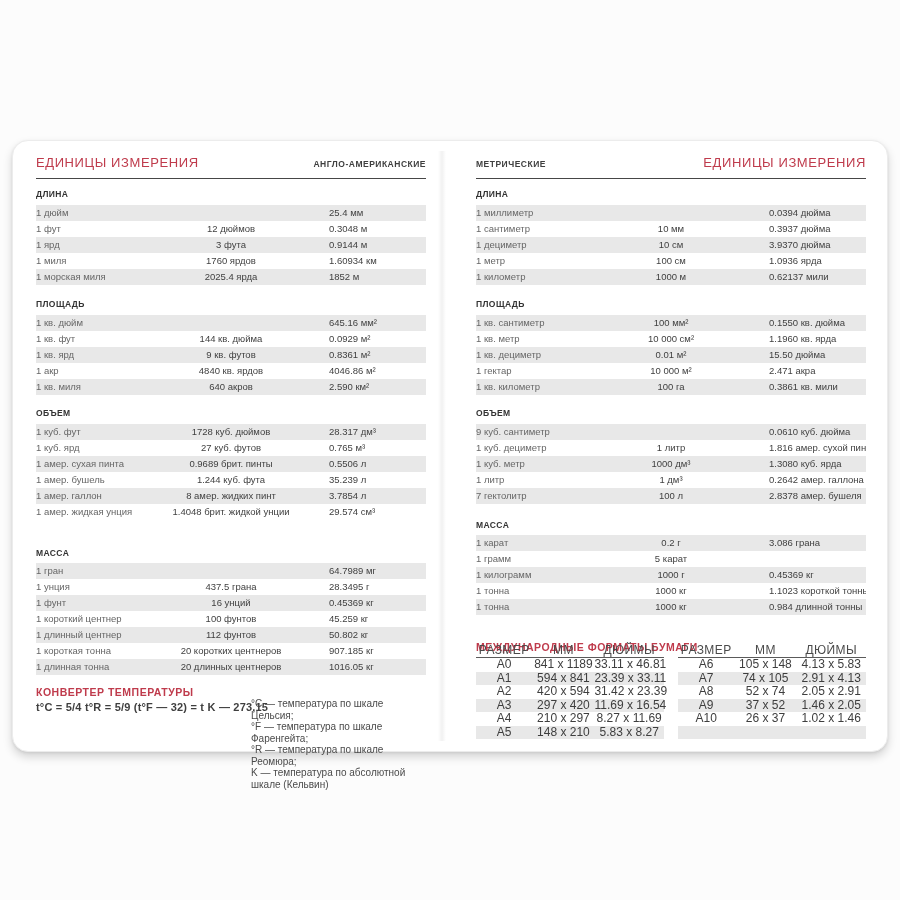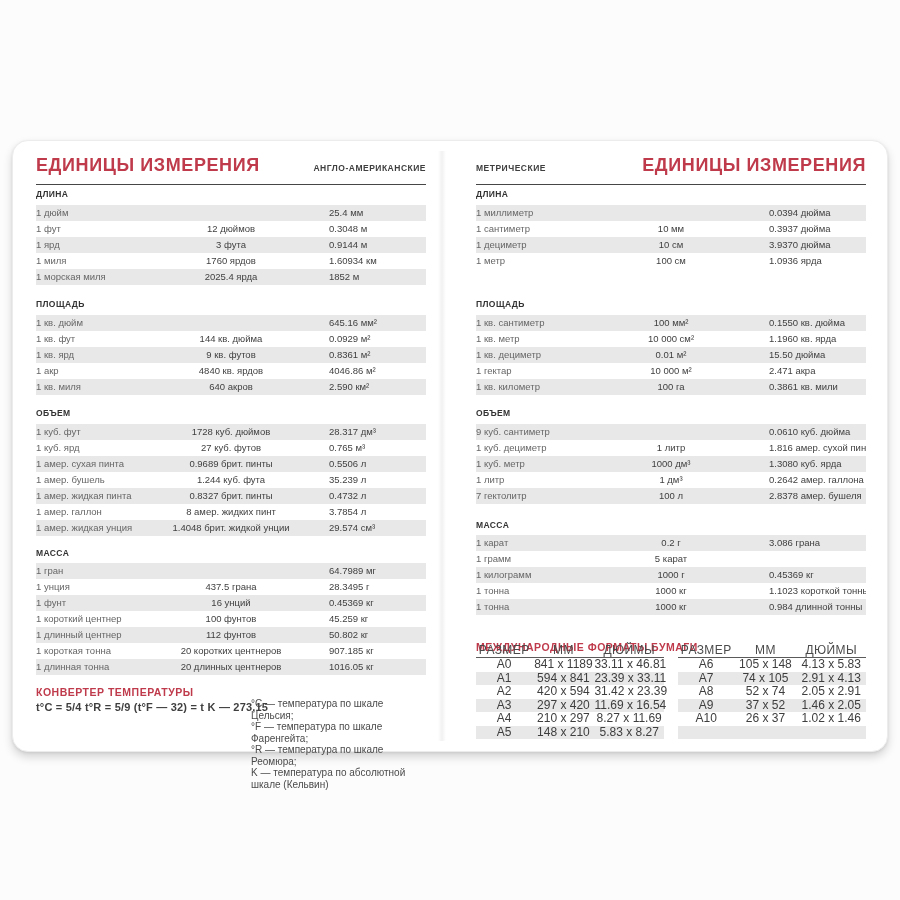--- a/index.html
+++ b/index.html
@@ -29,21 +29,21 @@
   .page-right { left: 463px; }
 
   .page-header {
     position: absolute; top: 14px; left: 0; right: 0;
     display: flex; justify-content: space-between; align-items: baseline;
     border-bottom: 1.5px solid #464646;
     padding-bottom: 8px;
   }
   .hdr-title {
     color: var(--accent-red, #bf3b4c);
-    font-size: 18px; font-weight: bold; letter-spacing: 0.6px;
+    font-size: 13px; font-weight: normal; letter-spacing: 0.6px;
   }
   .hdr-sub {
     color: var(--text-dark, #3f3f3f);
     font-size: 8.5px; font-weight: bold; letter-spacing: 0.5px;
   }
 
   .section { position: absolute; left: 0; right: 0; }
   .section-title {
     font-size: 8.5px; font-weight: bold; letter-spacing: 0.4px;
     color: #333;
@@ -190,25 +190,20 @@
           <div class="cell c1">1 амер. сухая пинта</div>
           <div class="cell c2">0.9689 брит. пинты</div>
           <div class="cell c3">0.5506 л</div>
         </div>
         <div class="trow">
           <div class="cell c1">1 амер. бушель</div>
           <div class="cell c2">1.244 куб. фута</div>
           <div class="cell c3">35.239 л</div>
         </div>
         <div class="trow">
-          <div class="cell c1">1 амер. жидкая пинта</div>
-          <div class="cell c2">0.8327 брит. пинты</div>
-          <div class="cell c3">0.4732 л</div>
-        </div>
-        <div class="trow">
           <div class="cell c1">1 амер. галлон</div>
           <div class="cell c2">8 амер. жидких пинт</div>
           <div class="cell c3">3.7854 л</div>
         </div>
         <div class="trow">
           <div class="cell c1">1 амер. жидкая унция</div>
           <div class="cell c2">1.4048 брит. жидкой унции</div>
           <div class="cell c3">29.574 см³</div>
         </div>
       </div>
@@ -289,20 +284,25 @@
         <div class="trow">
           <div class="cell c1">1 дециметр</div>
           <div class="cell c2">10 см</div>
           <div class="cell c3">3.9370 дюйма</div>
         </div>
         <div class="trow">
           <div class="cell c1">1 метр</div>
           <div class="cell c2">100 см</div>
           <div class="cell c3">1.0936 ярда</div>
         </div>
+        <div class="trow">
+          <div class="cell c1">1 километр</div>
+          <div class="cell c2">1000 м</div>
+          <div class="cell c3">0.62137 мили</div>
+        </div>
       </div>
 
     <div class="section t158">
       <div class="section-title">ПЛОЩАДЬ</div>
     </div>
     <div class="mtable t174">
         <div class="trow">
           <div class="cell c1">1 кв. сантиметр</div>
           <div class="cell c2">100 мм²</div>
           <div class="cell c3">0.1550 кв. дюйма</div>

